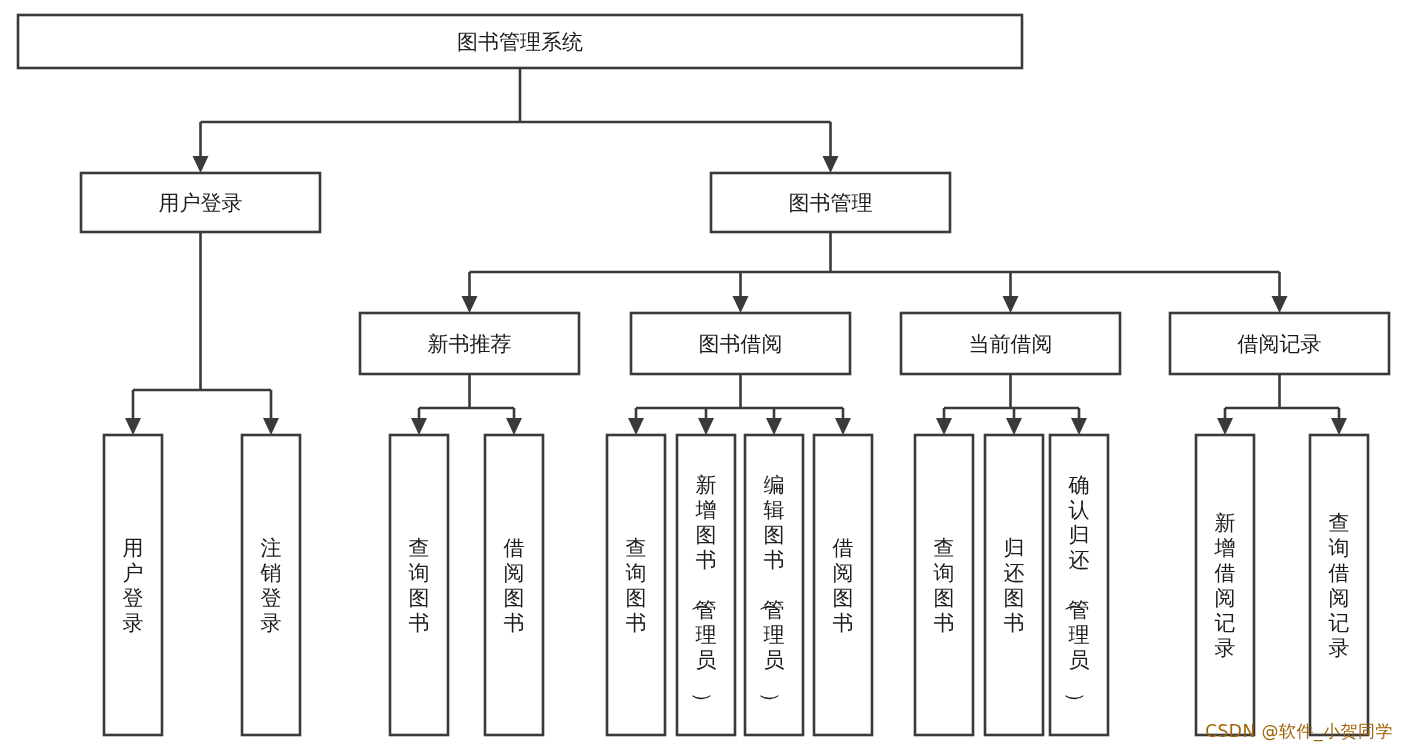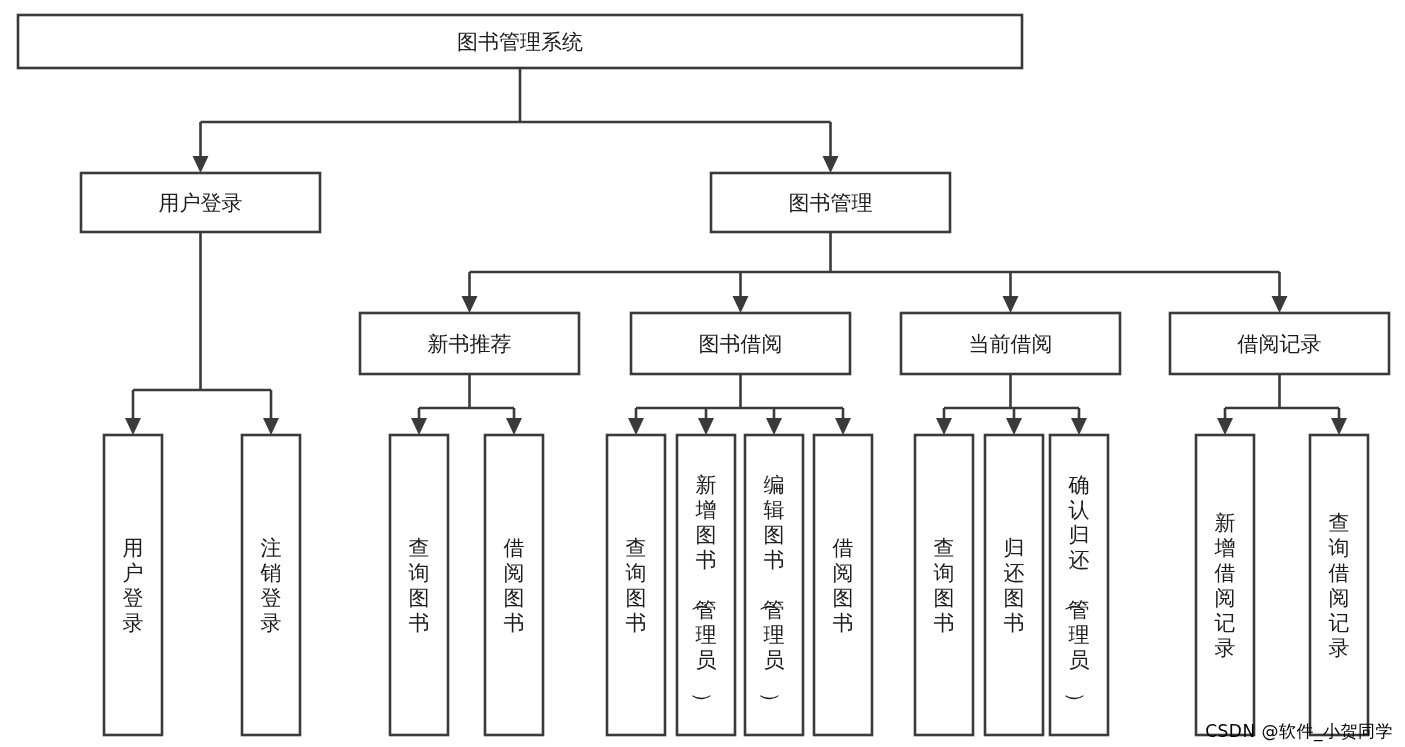--- a/index.html
+++ b/index.html
@@ -55,21 +55,21 @@
     font-size: 21px;
     fill: #1c1c1c;
     text-anchor: middle;
   }
   .watermark {
     position: absolute;
     right: 12px;
     bottom: 4px;
     font-family: "DejaVu Sans", "Liberation Sans", sans-serif;
     font-size: 17px;
-    color: #000000;
+    color: #a16207;
     white-space: nowrap;
     letter-spacing: 0.5px;
   }
 </style>
 </head>
 <body>
 
 <div id="diagram-root">
 
   <svg class="diagram-canvas" viewBox="0 0 1405 747">

